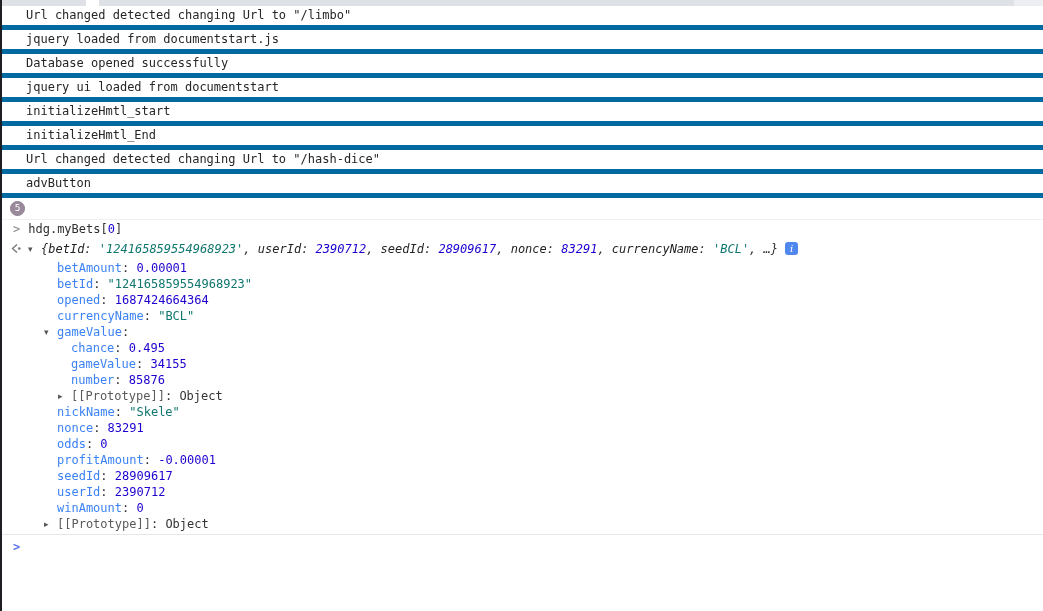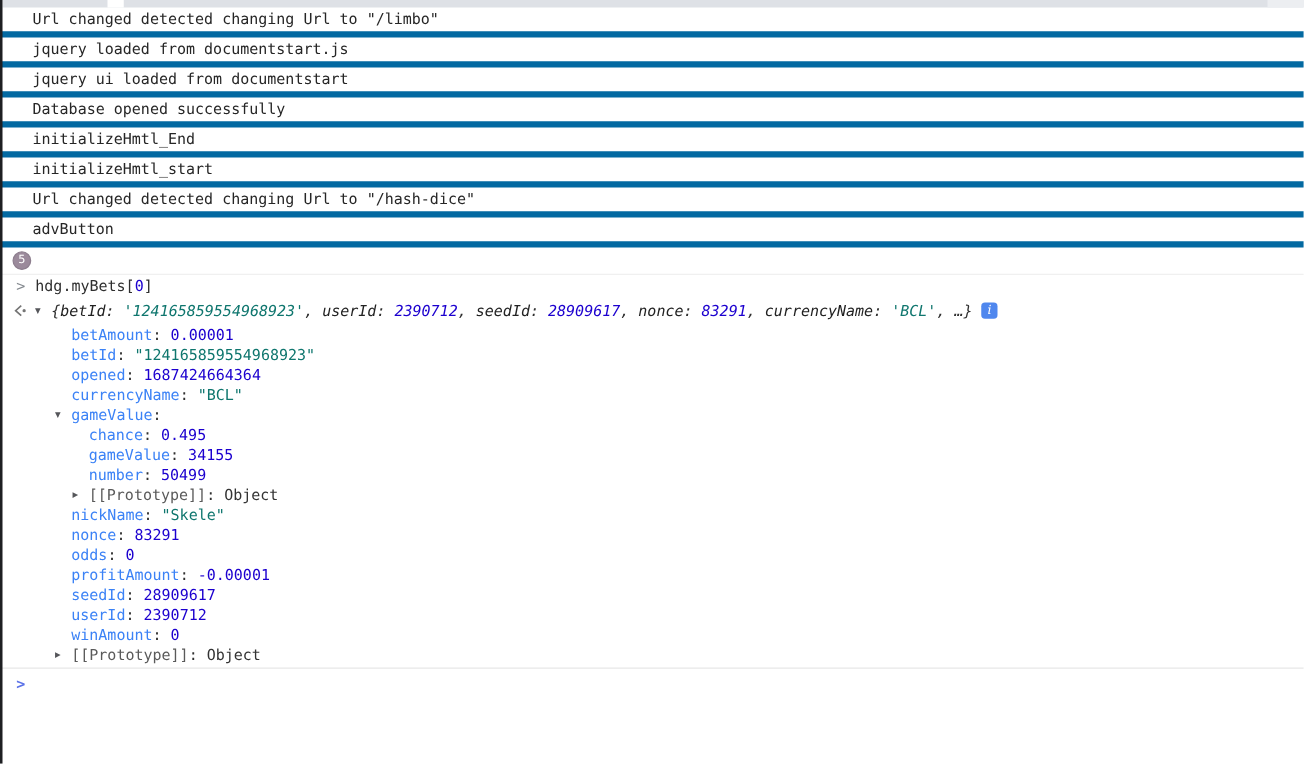--- a/index.html
+++ b/index.html
@@ -56,24 +56,24 @@
 <div class="left-edge"></div>
 
 <div class="top-strip">
   <span class="notch"></span>
   <span class="right-seg"></span>
 </div>
 
 <div>
     <div class="log-row">Url changed detected changing Url to "/limbo"</div>
     <div class="log-row">jquery loaded from documentstart.js</div>
+    <div class="log-row">Database opened successfully</div>
     <div class="log-row">jquery ui loaded from documentstart</div>
-    <div class="log-row">Database opened successfully</div>
+    <div class="log-row">initializeHmtl_start</div>
     <div class="log-row">initializeHmtl_End</div>
-    <div class="log-row">initializeHmtl_start</div>
     <div class="log-row">Url changed detected changing Url to "/hash-dice"</div>
     <div class="log-row">advButton</div>
   </div>
 
 <div class="badge-row">
   <span class="badge">5</span>
 </div>
 
 <div class="input-row">
   <span class="chev">&gt;</span>
@@ -93,21 +93,21 @@
 </div>
 
 <div class="tree">
     <div class="tree-row lvl1"><span class="expander"></span><span class="key">betAmount</span><span class="plain">: </span><span class="num">0.00001</span></div>
     <div class="tree-row lvl1"><span class="expander"></span><span class="key">betId</span><span class="plain">: </span><span class="str">"124165859554968923"</span></div>
     <div class="tree-row lvl1"><span class="expander"></span><span class="key">opened</span><span class="plain">: </span><span class="num">1687424664364</span></div>
     <div class="tree-row lvl1"><span class="expander"></span><span class="key">currencyName</span><span class="plain">: </span><span class="str">"BCL"</span></div>
     <div class="tree-row lvl1"><span class="expander">▾</span><span class="key">gameValue</span><span class="plain">:</span></div>
     <div class="tree-row lvl2"><span class="expander"></span><span class="key">chance</span><span class="plain">: </span><span class="num">0.495</span></div>
     <div class="tree-row lvl2"><span class="expander"></span><span class="key">gameValue</span><span class="plain">: </span><span class="num">34155</span></div>
-    <div class="tree-row lvl2"><span class="expander"></span><span class="key">number</span><span class="plain">: </span><span class="num">50499</span></div>
+    <div class="tree-row lvl2"><span class="expander"></span><span class="key">number</span><span class="plain">: </span><span class="num">85876</span></div>
     <div class="tree-row lvl2"><span class="expander">▸</span><span class="proto-key">[[Prototype]]</span><span class="plain">: </span><span class="proto-val">Object</span></div>
     <div class="tree-row lvl1"><span class="expander"></span><span class="key">nickName</span><span class="plain">: </span><span class="str">"Skele"</span></div>
     <div class="tree-row lvl1"><span class="expander"></span><span class="key">nonce</span><span class="plain">: </span><span class="num">83291</span></div>
     <div class="tree-row lvl1"><span class="expander"></span><span class="key">odds</span><span class="plain">: </span><span class="num">0</span></div>
     <div class="tree-row lvl1"><span class="expander"></span><span class="key">profitAmount</span><span class="plain">: </span><span class="num">-0.00001</span></div>
     <div class="tree-row lvl1"><span class="expander"></span><span class="key">seedId</span><span class="plain">: </span><span class="num">28909617</span></div>
     <div class="tree-row lvl1"><span class="expander"></span><span class="key">userId</span><span class="plain">: </span><span class="num">2390712</span></div>
     <div class="tree-row lvl1"><span class="expander"></span><span class="key">winAmount</span><span class="plain">: </span><span class="num">0</span></div>
     <div class="tree-row lvl1"><span class="expander">▸</span><span class="proto-key">[[Prototype]]</span><span class="plain">: </span><span class="proto-val">Object</span></div>
   </div>

